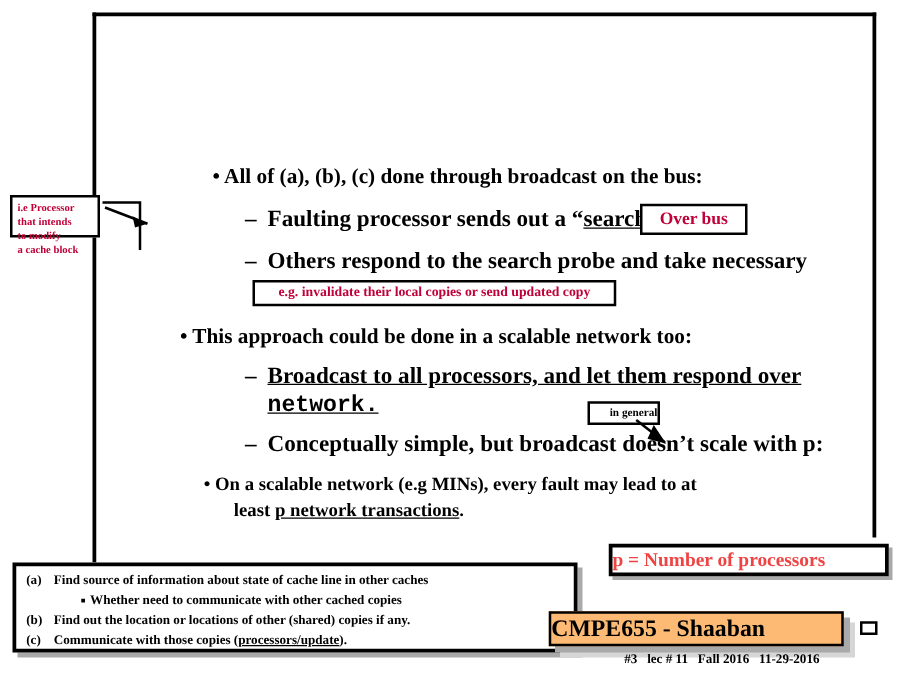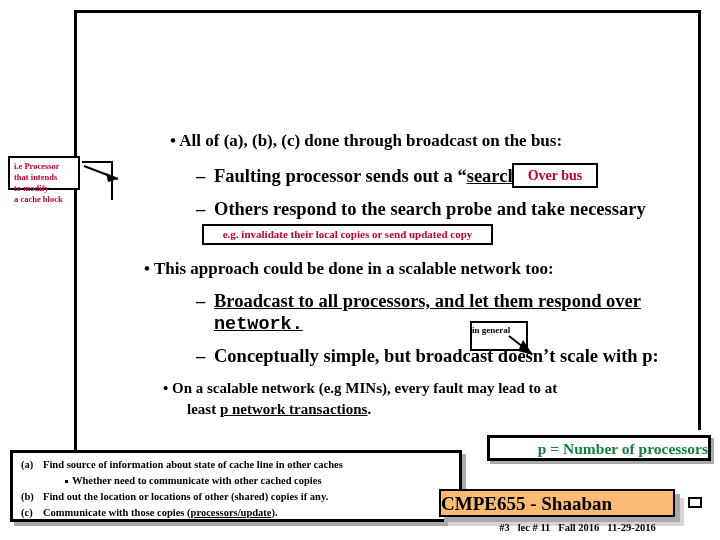--- a/index.html
+++ b/index.html
@@ -126,24 +126,24 @@
     width: 291px;
     height: 21px;
     font-size: 11px;
     line-height: 17px;
     text-align: center;
   }
   #note-ingeneral {
     left: 470px;
     top: 321px;
     width: 58px;
-    height: 30px;
+    height: 19px;
     font-size: 9px;
     line-height: 15px;
-    text-align: left;
+    text-align: right;
   }
 
   
   #leaders {
     position: absolute;
     left: 0;
     top: 0;
     width: 720px;
     height: 540px;
     pointer-events: none;
@@ -179,25 +179,25 @@
   #p-box {
     position: absolute;
     left: 487px;
     top: 435px;
     width: 224px;
     height: 26px;
     border: 3px solid #000;
     background: #ffffff;
     box-sizing: border-box;
     box-shadow: 3px 3px 0 #a9a9a9;
-    color: #15803d;
+    color: #ef4444;
     font-size: 15.5px;
     font-weight: bold;
     line-height: 21px;
-    text-align: right;
+    text-align: left;
   }
   #cmpe-box {
     position: absolute;
     left: 439px;
     top: 489px;
     width: 236px;
     height: 28px;
     border: 2px solid #000;
     background: #fdba74;
     box-sizing: border-box;

